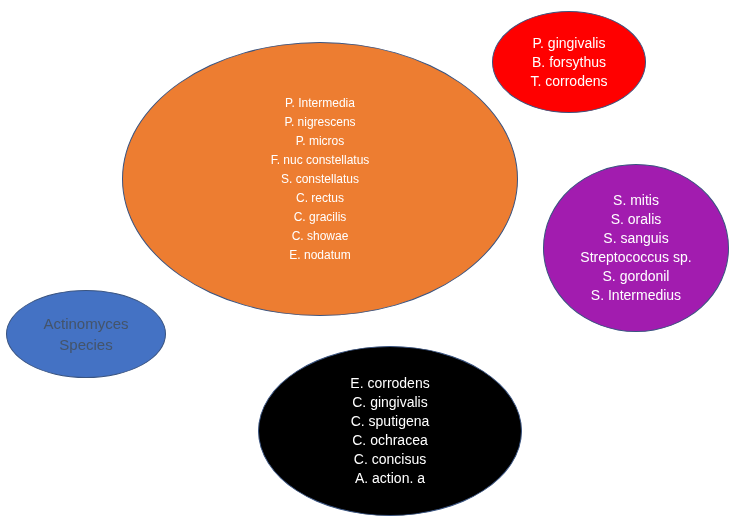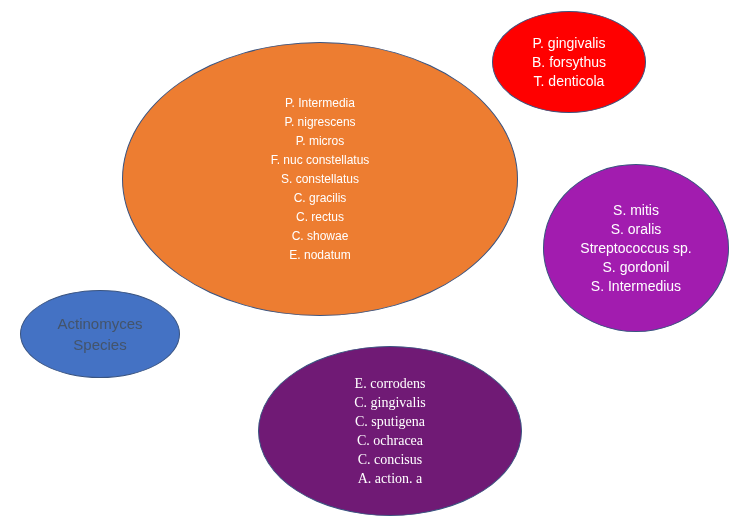--- a/index.html
+++ b/index.html
@@ -35,49 +35,50 @@
 <body>
 
 <div id="canvas">
     <div class="ellipse" style="left: 122px; top: 42px; width: 396px; height: 274px; background: rgb(237, 125, 49); border: 1.5px solid rgb(58, 84, 128); color: rgb(255, 255, 255); font-size: 12px; line-height: 19px;">
       <div class="lines">
         <span class="line">P. Intermedia</span>
         <span class="line">P. nigrescens</span>
         <span class="line">P. micros</span>
         <span class="line">F. nuc constellatus</span>
         <span class="line">S. constellatus</span>
+        <span class="line">C. rectus</span>
         <span class="line">C. gracilis</span>
-        <span class="line">C. rectus</span>
         <span class="line">C. showae</span>
         <span class="line">E. nodatum</span>
       </div>
     </div>
     <div class="ellipse" style="left: 492px; top: 11px; width: 154px; height: 102px; background: rgb(255, 0, 0); border: 1.5px solid rgb(58, 84, 128); color: rgb(255, 255, 255); font-size: 14px; line-height: 19px;">
       <div class="lines">
         <span class="line">P. gingivalis</span>
         <span class="line">B. forsythus</span>
-        <span class="line">T. denticola</span>
+        <span class="line">T. corrodens</span>
       </div>
     </div>
     <div class="ellipse" style="left: 543px; top: 164px; width: 186px; height: 168px; background: #a21caf; border: 1.5px solid rgb(58, 84, 128); color: rgb(255, 255, 255); font-size: 14px; line-height: 19px;">
       <div class="lines">
         <span class="line">S. mitis</span>
         <span class="line">S. oralis</span>
+        <span class="line">S. sanguis</span>
         <span class="line">Streptococcus sp.</span>
         <span class="line">S. gordonil</span>
         <span class="line">S. Intermedius</span>
       </div>
     </div>
-    <div class="ellipse" style="left: 20px; top: 290px; width: 160px; height: 88px; background: rgb(68, 114, 196); border: 1.5px solid rgb(58, 84, 128); color: rgb(68, 84, 106); font-size: 15px; line-height: 21px;">
+    <div class="ellipse" style="left: 6px; top: 290px; width: 160px; height: 88px; background: rgb(68, 114, 196); border: 1.5px solid rgb(58, 84, 128); color: rgb(68, 84, 106); font-size: 15px; line-height: 21px;">
       <div class="lines">
         <span class="line">Actinomyces</span>
         <span class="line">Species</span>
       </div>
     </div>
-    <div class="ellipse" style="left: 258px; top: 346px; width: 264px; height: 170px; background: #701a75; border: 1.5px solid rgb(58, 84, 128); color: rgb(255, 255, 255); font-size: 14px; line-height: 19px; font-family: Liberation Serif, serif;">
+    <div class="ellipse" style="left: 258px; top: 346px; width: 264px; height: 170px; background: #000000; border: 1.5px solid rgb(58, 84, 128); color: rgb(255, 255, 255); font-size: 14px; line-height: 19px;">
       <div class="lines">
         <span class="line">E. corrodens</span>
         <span class="line">C. gingivalis</span>
         <span class="line">C. sputigena</span>
         <span class="line">C. ochracea</span>
         <span class="line">C. concisus</span>
         <span class="line">A. action. a</span>
       </div>
     </div>
   </div>

